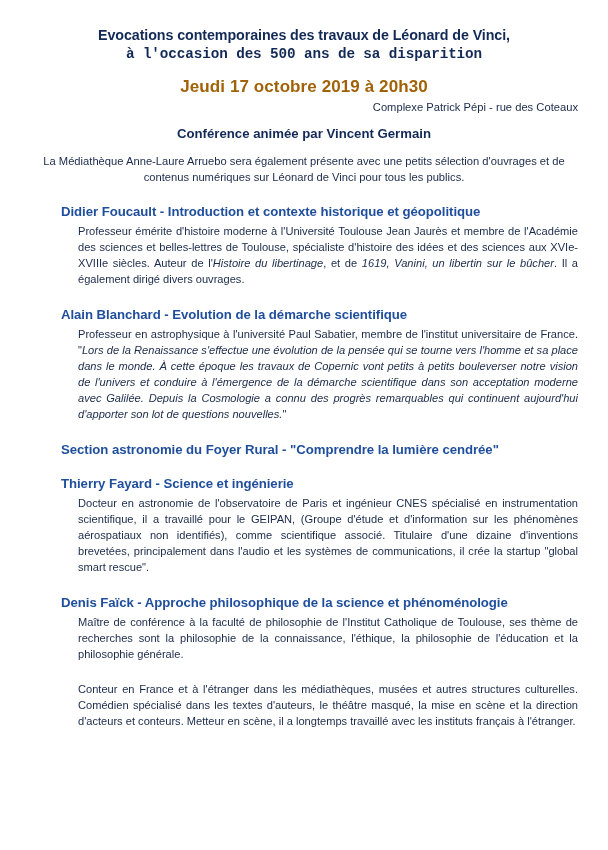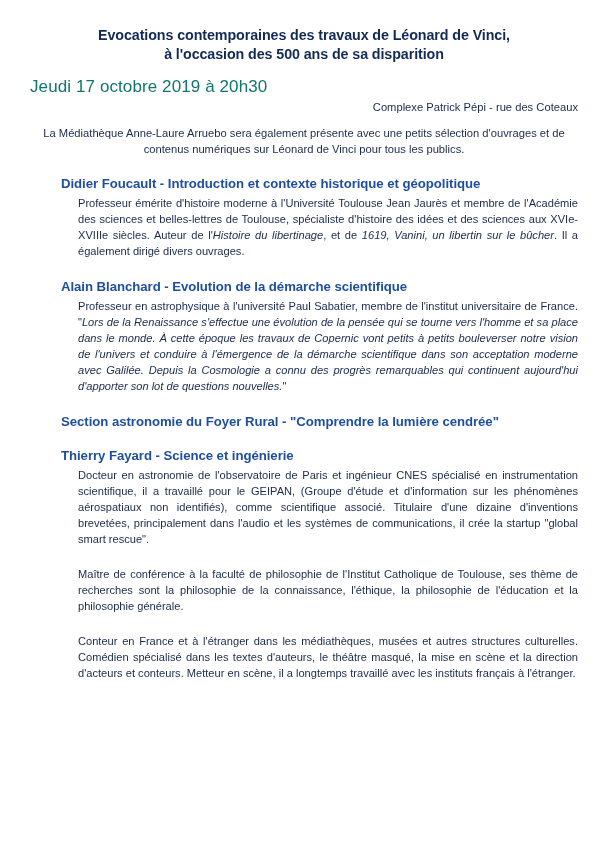--- a/index.html
+++ b/index.html
@@ -33,27 +33,28 @@
 
   
   .title {
     text-align: center;
     font-size: 14.3px;
     font-weight: bold;
     color: #122a55;
     line-height: 1.32;
     letter-spacing: -0.1px;
   }
-  .title .l2 { display: block; }
+  .title .l2 { display: block; font-family: Liberation Mono, monospace; }
 
   .date {
     margin-top: 13px;
+    text-align: center;
     font-size: 17px;
-    font-weight: normal;
-    color: #0f766e;
+    font-weight: bold;
+    color: #a16207;
     letter-spacing: 0.1px;
   }
   .place {
     margin-top: 4px;
     text-align: right;
     font-size: 11.2px;
     color: #1a2a4a;
   }
   .animated {
     margin-top: 13px;
@@ -99,20 +100,21 @@
 <div class="page">
   <div class="side-bar"></div>
 
   <div class="title">
     <span class="l1">Evocations contemporaines des travaux de Léonard de Vinci,</span>
     <span class="l2">à l'occasion des 500 ans de sa disparition</span>
   </div>
 
   <div class="date">Jeudi 17 octobre 2019 à 20h30</div>
   <div class="place">Complexe Patrick Pépi - rue des Coteaux</div>
+  <div class="animated">Conférence animée par Vincent Germain</div>
   <div class="intro">La Médiathèque Anne-Laure Arruebo sera également présente avec une petits sélection d'ouvrages et de contenus numériques sur Léonard de Vinci pour tous les publics.</div>
 
   <div class="section">
     <div class="sec-head">Didier Foucault - Introduction et contexte historique et géopolitique</div>
     <div class="sec-body"><span>Professeur émérite d'histoire moderne à l'Université Toulouse Jean Jaurès et membre de l'Académie des sciences et belles-lettres de Toulouse, spécialiste d'histoire des idées et des sciences aux XVIe-XVIIIe siècles. Auteur de l'</span><i>Histoire du libertinage</i><span>, et de </span><i>1619, Vanini, un libertin sur le bûcher</i><span>. Il a également dirigé divers ouvrages.</span></div>
   </div>
 
   <div class="section">
     <div class="sec-head">Alain Blanchard - Evolution de la démarche scientifique</div>
     <div class="sec-body"><span>Professeur en astrophysique à l'université Paul Sabatier, membre de l'institut universitaire de France. "</span><i>Lors de la Renaissance s'effectue une évolution  de la pensée qui se tourne vers l'homme et sa place dans le monde. À cette époque les travaux de Copernic vont petits à petits bouleverser notre vision de l'univers et conduire à l'émergence de la démarche scientifique dans son acceptation moderne avec  Galilée. Depuis la Cosmologie a connu des progrès remarquables qui continuent aujourd'hui d'apporter son lot de questions nouvelles.</i><span>"</span></div>
@@ -121,19 +123,20 @@
   <div class="section">
     <div class="sec-head standalone">Section astronomie du Foyer Rural  - "Comprendre la lumière cendrée"</div>
   </div>
 
   <div class="section">
     <div class="sec-head">Thierry Fayard - Science et ingénierie</div>
     <div class="sec-body">Docteur en astronomie de l'observatoire de Paris et ingénieur CNES spécialisé en instrumentation scientifique, il a travaillé pour le GEIPAN, (Groupe d'étude et d'information sur les phénomènes aérospatiaux non identifiés), comme scientifique associé. Titulaire d'une dizaine d'inventions brevetées, principalement dans l'audio et les systèmes de communications, il crée la startup "global smart rescue".</div>
   </div>
 
   <div class="section">
+    <div class="sec-head">Denis Faïck - Approche philosophique de la science et phénoménologie</div>
     <div class="sec-body">Maître de conférence à la faculté de philosophie de l'Institut Catholique de Toulouse, ses thème de recherches sont la philosophie de la connaissance, l'éthique, la philosophie de l'éducation et la philosophie générale.</div>
   </div>
 
   <div class="section">
     <div class="sec-body">Conteur en France et à l'étranger dans les médiathèques, musées et autres structures culturelles. Comédien spécialisé dans les textes d'auteurs, le théâtre masqué, la mise en scène et la direction d'acteurs et conteurs. Metteur en scène, il a longtemps travaillé avec les instituts français à l'étranger.</div>
   </div>
 </div>
 
 </body></html>

